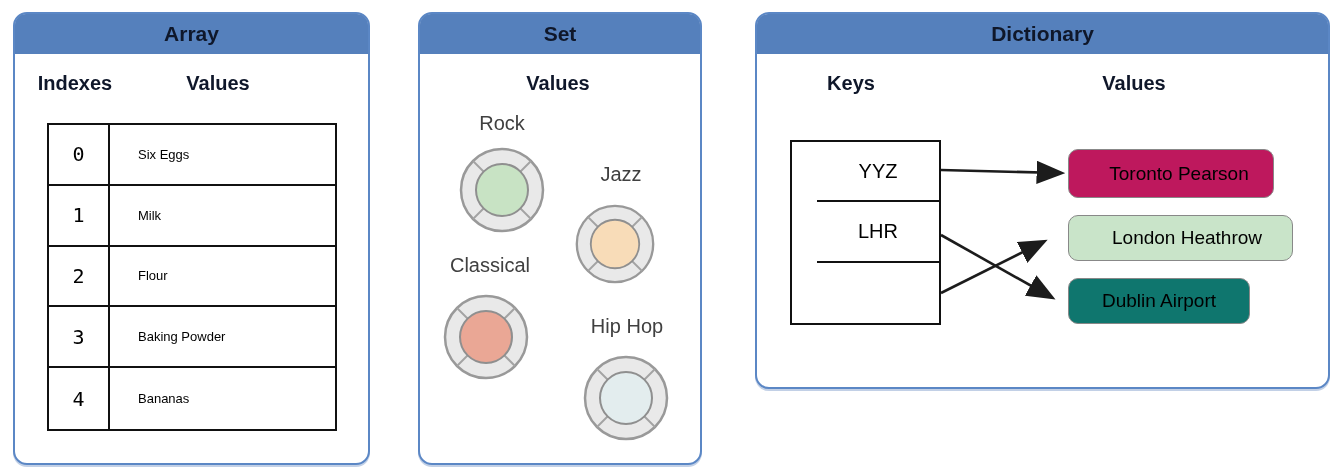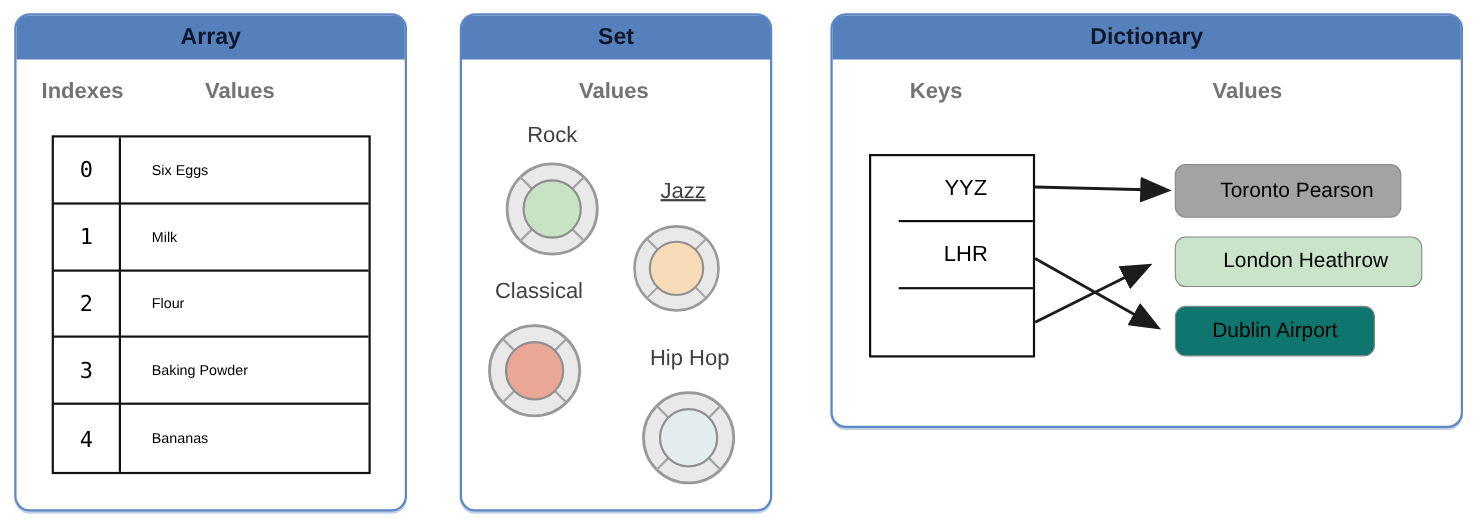--- a/index.html
+++ b/index.html
@@ -32,21 +32,21 @@
     font-size: 21px;
     font-weight: bold;
     text-align: center;
     line-height: 40px;
   }
   .col-header {
     position: absolute;
     transform: translateX(-50%);
     font-size: 20px;
     font-weight: bold;
-    color: #737373;
+    color: #0f172a;
     white-space: nowrap;
   }
   
   #array-panel { left: 13px; top: 12px; width: 353px; height: 449px; }
   .array-table {
     position: absolute;
     left: 32px; top: 109px;
     width: 290px; height: 308px;
     border: 2.5px solid #111111;
     display: grid;
@@ -151,21 +151,21 @@
     <div class="set-item-label" style="left:82px; top:98px;">Rock</div>
     <svg class="record-svg" style="left:38px; top:132px;" viewBox="0 0 88 88">
       <circle cx="44" cy="44" r="41" fill="#e9e9e9" stroke="#999999" stroke-width="2.5"></circle>
       <line x1="62.5" y1="25.5" x2="73" y2="15" stroke="#a3a3a3" stroke-width="2"></line>
       <line x1="25.5" y1="25.5" x2="15" y2="15" stroke="#a3a3a3" stroke-width="2"></line>
       <line x1="62.5" y1="62.5" x2="73" y2="73" stroke="#a3a3a3" stroke-width="2"></line>
       <line x1="25.5" y1="62.5" x2="15" y2="73" stroke="#a3a3a3" stroke-width="2"></line>
       <circle cx="44" cy="44" r="26" stroke="#8f8f8f" stroke-width="2" fill="#c8e3c4"></circle>
     </svg>
 
-    <div class="set-item-label" style="left:201px; top:149px;text-decoration:underline;">Jazz</div>
+    <div class="set-item-label" style="left:201px; top:149px;">Jazz</div>
     <svg class="record-svg" style="left:154px; top:189px; width:82px; height:82px;" viewBox="0 0 88 88">
       <circle cx="44" cy="44" r="41" fill="#e9e9e9" stroke="#999999" stroke-width="2.5"></circle>
       <line x1="62.5" y1="25.5" x2="73" y2="15" stroke="#a3a3a3" stroke-width="2"></line>
       <line x1="25.5" y1="25.5" x2="15" y2="15" stroke="#a3a3a3" stroke-width="2"></line>
       <line x1="62.5" y1="62.5" x2="73" y2="73" stroke="#a3a3a3" stroke-width="2"></line>
       <line x1="25.5" y1="62.5" x2="15" y2="73" stroke="#a3a3a3" stroke-width="2"></line>
       <circle cx="44" cy="44" r="26" stroke="#8f8f8f" stroke-width="2" fill="#f8dcb8"></circle>
     </svg>
 
     <div class="set-item-label" style="left:70px; top:240px;">Classical</div>
@@ -203,18 +203,18 @@
       <defs>
         <marker id="ah" markerWidth="11" markerHeight="9" refX="9" refY="4.5" orient="auto">
           <path d="M0,0 L11,4.5 L0,9 z" fill="#1c1c1c"></path>
         </marker>
       </defs>
       <line x1="184" y1="156" x2="303" y2="159" stroke="#1c1c1c" stroke-width="2.6" marker-end="url(#ah)"></line>
       <line x1="184" y1="221" x2="294" y2="283" stroke="#1c1c1c" stroke-width="2.6" marker-end="url(#ah)"></line>
       <line x1="184" y1="279" x2="286" y2="228" stroke="#1c1c1c" stroke-width="2.6" marker-end="url(#ah)"></line>
     </svg>
 
-    <div class="pill" id="pill-0" style="background-color: #a3a3a3; padding-left: 16px;">Toronto Pearson</div>
+    <div class="pill" id="pill-0" style="background-color: #be185d; padding-left: 16px;">Toronto Pearson</div>
     <div class="pill" id="pill-1" style="background-color: rgb(201, 228, 201);">London Heathrow</div>
     <div class="pill" id="pill-2" style="background-color: #0f766e;">Dublin Airport</div>
   </div>
 
 </div>
 
 </body></html>

